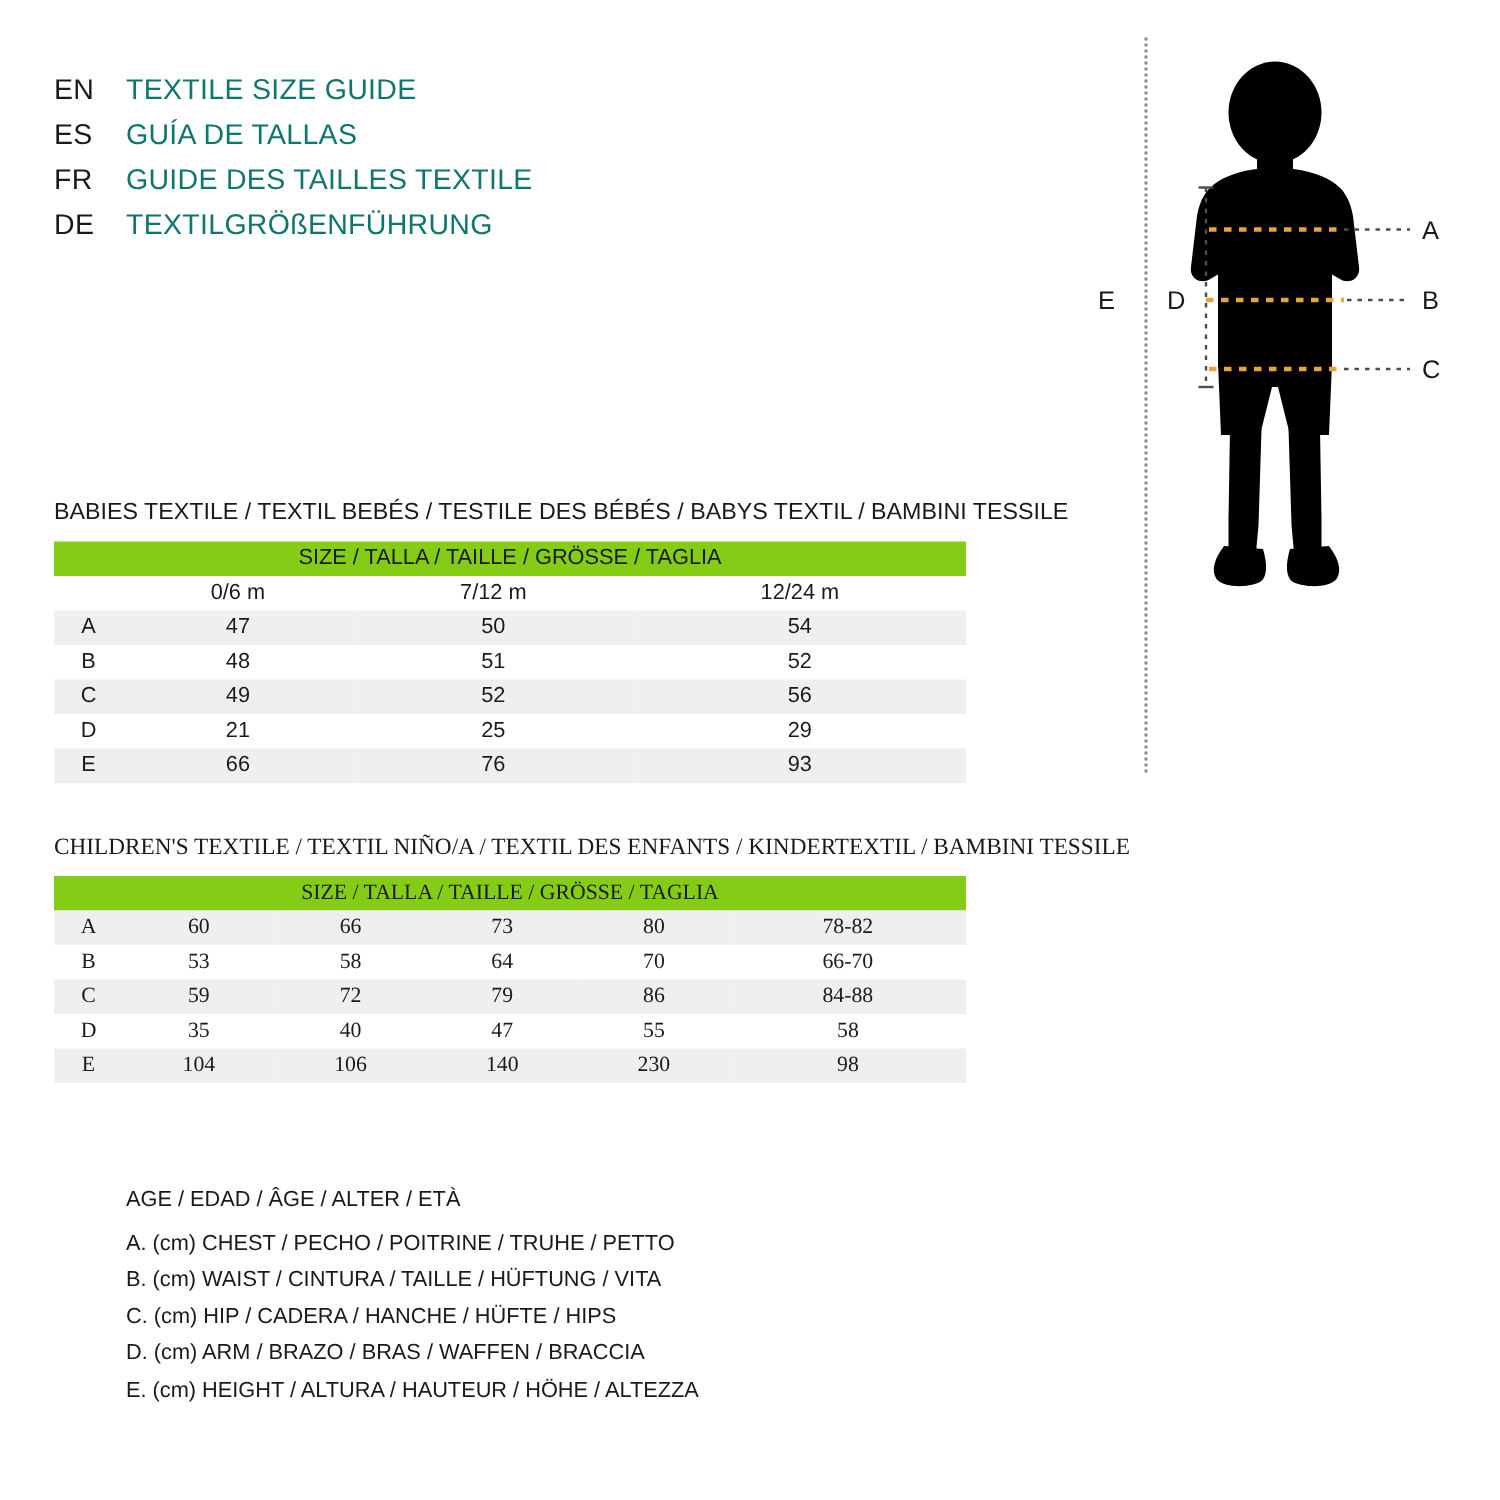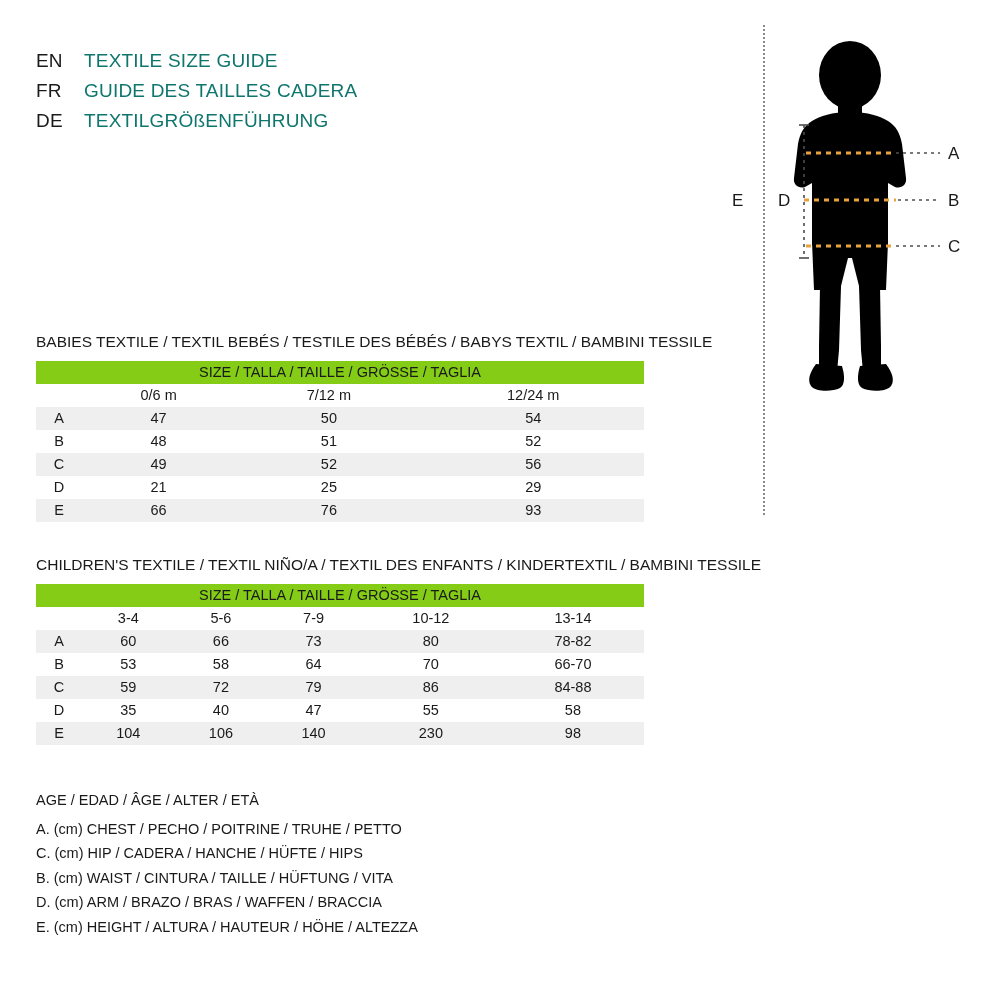--- a/index.html
+++ b/index.html
@@ -96,20 +96,21 @@
   
   .legend {
     position: absolute;
     left: 36px;
     top: 788px;
     font-size: 14.5px;
     line-height: 24.5px;
   }
   .legend div {
     white-space: nowrap;
+    margin-left: 48px;
   }
   .legend .legend-title {
     margin-bottom: 4px;
   }
 
   
   .figure {
     position: absolute;
     left: 700px;
     top: 20px;
@@ -132,22 +133,26 @@
 <body>
 
 <div class="page">
 
   <div class="title-block">
     <div class="title-row">
       <span class="title-lang">EN</span>
       <span class="title-text">TEXTILE SIZE GUIDE</span>
     </div>
     <div class="title-row">
+      <span class="title-lang">ES</span>
+      <span class="title-text">GUÍA DE TALLAS</span>
+    </div>
+    <div class="title-row">
       <span class="title-lang">FR</span>
-      <span class="title-text">GUIDE DES TAILLES CADERA</span>
+      <span class="title-text">GUIDE DES TAILLES TEXTILE</span>
     </div>
     <div class="title-row">
       <span class="title-lang">DE</span>
       <span class="title-text">TEXTILGRÖßENFÜHRUNG</span>
     </div>
   </div>
 
   <div class="divider"></div>
 
   <div class="section" style="top:333px;">
@@ -202,34 +207,26 @@
           <td>66</td>
           <td>76</td>
           <td>93</td>
           <td></td>
           <td></td>
         </tr>
       </tbody>
     </table>
   </div>
 
-  <div class="section" style="top:556px; width:608px;">
+  <div class="section" style="top:556px; width:608px;font-family:Liberation Serif, serif;">
     <div class="section-heading">CHILDREN'S TEXTILE / TEXTIL NIÑO/A / TEXTIL DES ENFANTS / KINDERTEXTIL / BAMBINI TESSILE</div>
     <table class="size-table">
       <tbody>
         <tr class="hdr-bar">
           <td colspan="6">SIZE / TALLA / TAILLE / GRÖSSE / TAGLIA</td>
-        </tr>
-        <tr class="row-head">
-          <td class="col-label"></td>
-          <td>3-4</td>
-          <td>5-6</td>
-          <td>7-9</td>
-          <td>10-12</td>
-          <td>13-14</td>
         </tr>
         <tr class="row-alt">
           <td class="col-label">A</td>
           <td>60</td>
           <td>66</td>
           <td>73</td>
           <td>80</td>
           <td>78-82</td>
         </tr>
         <tr class="row-plain">
@@ -264,22 +261,22 @@
           <td>230</td>
           <td>98</td>
         </tr>
       </tbody>
     </table>
   </div>
 
   <div class="legend">
     <div class="legend-title">AGE / EDAD / ÂGE / ALTER / ETÀ</div>
     <div>A. (cm) CHEST / PECHO / POITRINE / TRUHE / PETTO</div>
+    <div>B. (cm) WAIST / CINTURA / TAILLE / HÜFTUNG / VITA</div>
     <div>C. (cm) HIP / CADERA / HANCHE / HÜFTE / HIPS</div>
-    <div>B. (cm) WAIST / CINTURA / TAILLE / HÜFTUNG / VITA</div>
     <div>D. (cm) ARM / BRAZO / BRAS / WAFFEN / BRACCIA</div>
     <div>E. (cm) HEIGHT / ALTURA / HAUTEUR / HÖHE / ALTEZZA</div>
   </div>
 
   <div class="figure">
     <svg width="300" height="420" viewBox="0 0 300 420" xmlns="http://www.w3.org/2000/svg">
 
       <g fill="#000000">
 
         <ellipse cx="150" cy="55" rx="31" ry="34"></ellipse>

